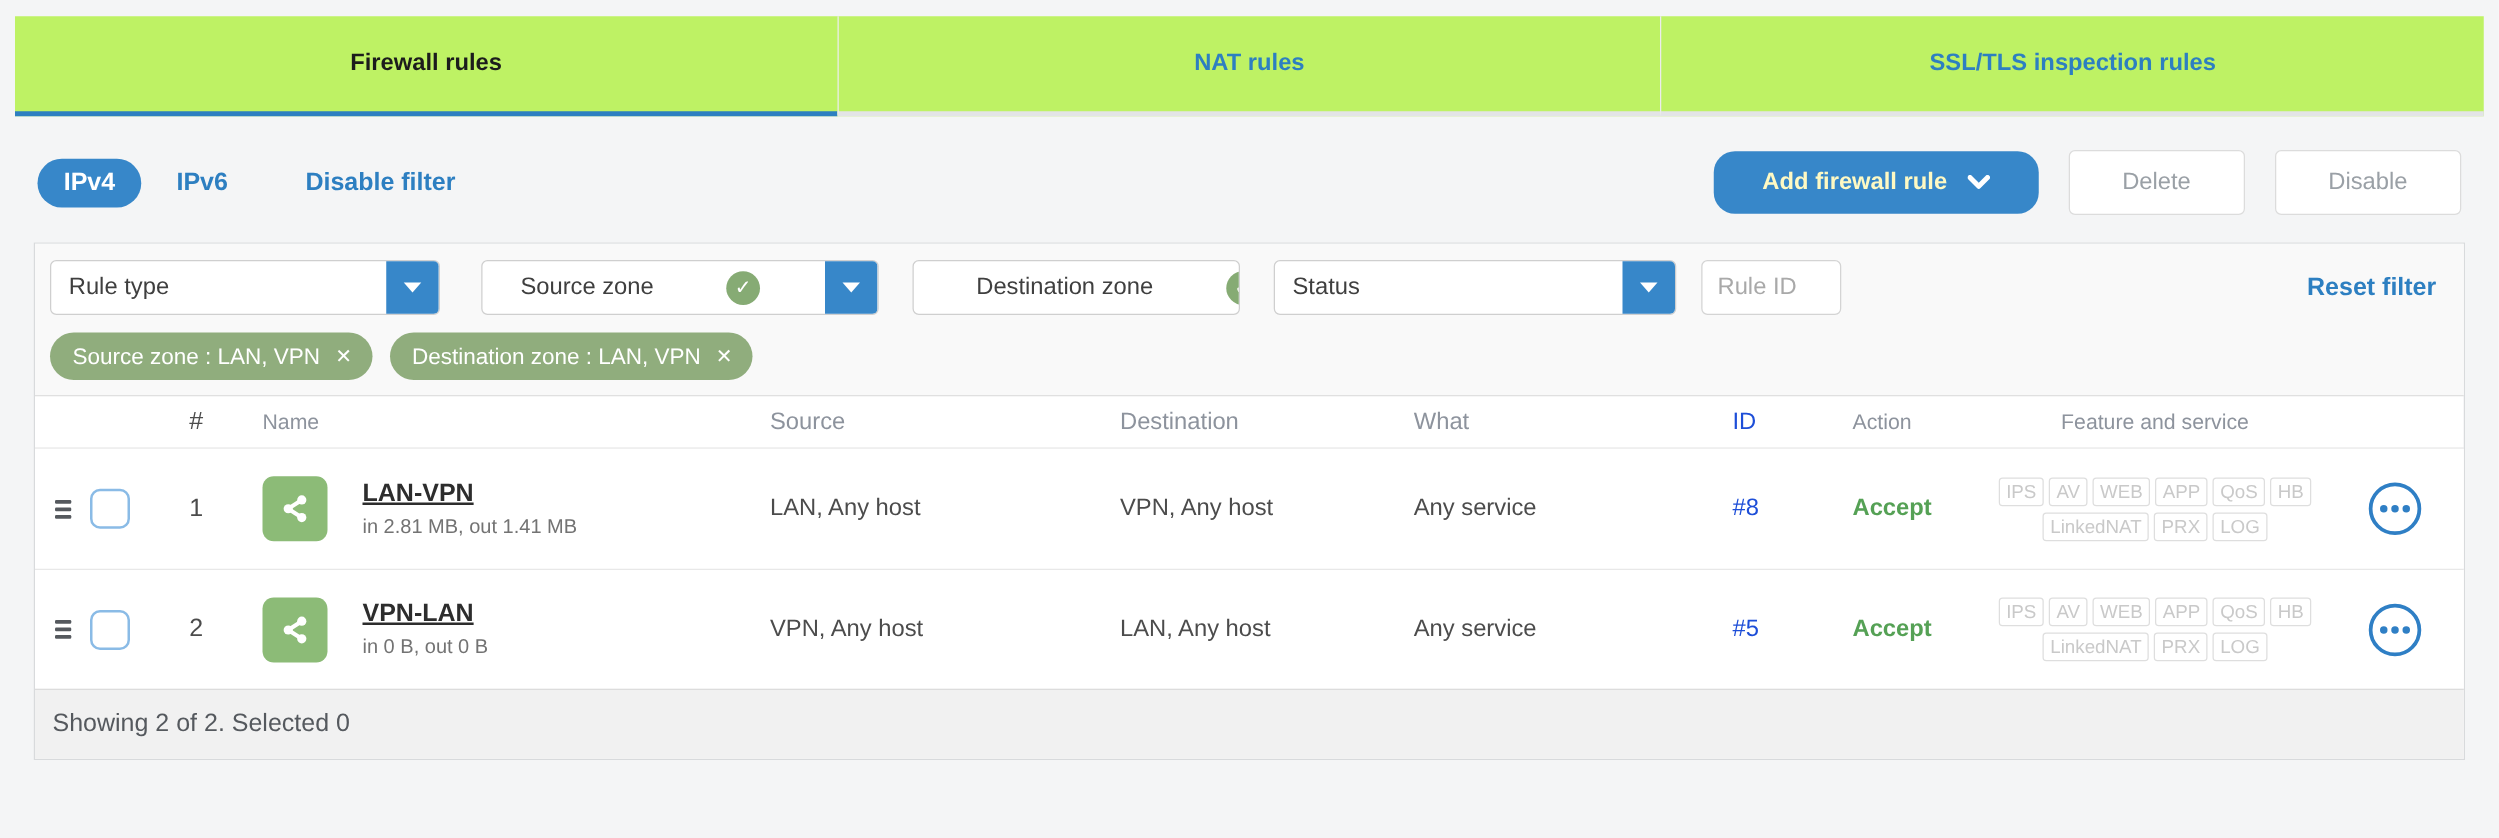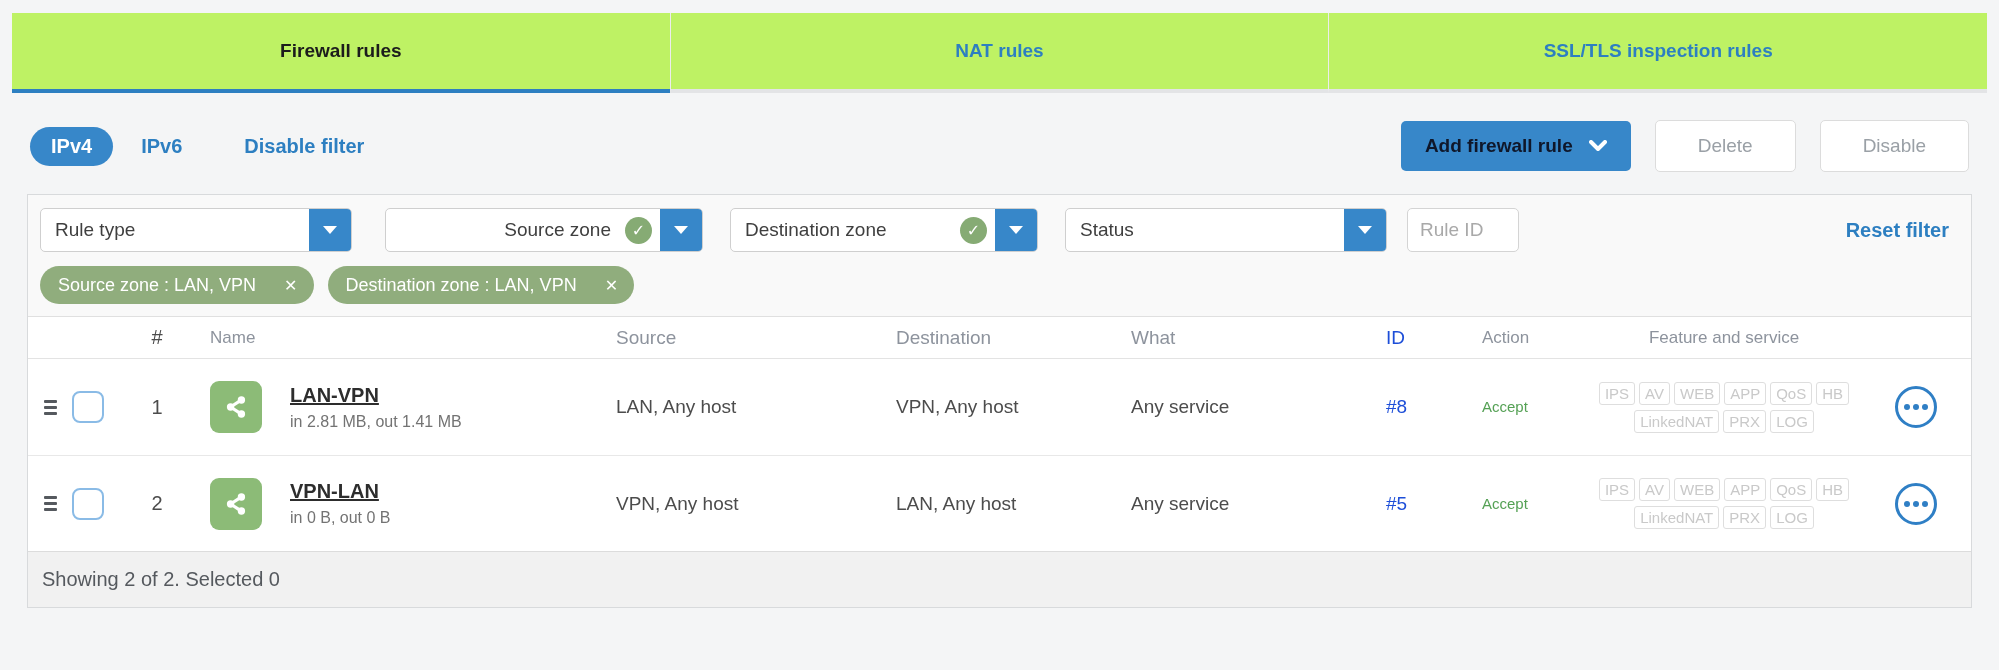--- a/index.html
+++ b/index.html
@@ -48,23 +48,23 @@
   .ip-inactive{
     color:var(--link-blue);font-size:20px;font-weight:700;
     margin-left:28px;cursor:pointer;
   }
   .text-link{
     color:var(--link-blue);font-size:20px;font-weight:700;cursor:pointer;
   }
   .disable-filter{margin-left:62px;}
   .toolbar-right{margin-left:auto;display:flex;align-items:center;gap:24px;}
   .btn-primary{
-    background:var(--accent-blue);color:#0f172a;border:none;
+    background:var(--accent-blue);color:#fef9c3;border:none;
     font-family:inherit;font-size:19px;font-weight:600;
-    padding:14px 24px;border-radius:5px;
+    padding:14px 39px;border-radius:17px;
     display:flex;align-items:center;gap:16px;cursor:pointer;
   }
   .btn-ghost{
     background:#fff;border:1px solid #dcdcdc;border-radius:5px;
     font-family:inherit;font-size:19px;color:#9aa0a6;
     padding:14px 42px;cursor:pointer;
   }
   .chev-svg{display:block;}
   
   .card{
@@ -75,21 +75,21 @@
   .filter-section{
     background:#f9f9f9;
     padding:13px 12px 12px 12px;
     border-bottom:1px solid #e0e0e0;
   }
   .filter-row{display:flex;align-items:center;}
   .dd{
     height:44px;background:#fff;
     border:1px solid #cfcfcf;border-radius:5px;
     display:flex;align-items:center;
-    overflow:hidden;cursor:pointer;
+    overflow:hidden;cursor:pointer;gap:44px;
   }
   .dd-label{
     flex:1;padding:0 14px;font-size:19px;color:#3f3f3f;white-space:nowrap;
   }
   .dd-check{
     width:27px;height:27px;border-radius:50%;
     background:#86ab74;color:#fff;
     font-size:16px;font-weight:700;
     display:flex;align-items:center;justify-content:center;
     margin-right:8px;flex:0 0 auto;
@@ -98,41 +98,41 @@
     width:42px;height:44px;background:var(--accent-blue);
     display:flex;align-items:center;justify-content:center;flex:0 0 auto;
   }
   .tri-down{
     width:0;height:0;
     border-left:7px solid transparent;border-right:7px solid transparent;
     border-top:8px solid #fff;
   }
   .w1{width:312px;margin-right:33px;}
   .w2{width:318px;margin-right:27px;text-align:right;}
-  .w3{width:308px;margin-right:27px;}
+  .w3{width:262px;margin-right:27px;padding-left:36px;}
   .w4{width:322px;margin-right:20px;}
   .rule-id{
     width:112px;height:44px;
     border:1px solid #d4d4d4;border-radius:5px;
     font-family:inherit;font-size:19px;color:#3f3f3f;
     padding:0 12px;background:#fff;margin-right:18px;
   }
   .rule-id::placeholder{color:#a9a9a9;}
   .btn-add-filter{
     background:var(--accent-blue);color:#fff;border:none;
     font-family:inherit;font-size:19px;font-weight:600;
     height:44px;padding:0 24px;border-radius:5px;
     display:flex;align-items:center;gap:14px;cursor:pointer;
   }
   .reset-filter{margin-left:auto;margin-right:10px;font-size:20px;}
   .chips-row{display:flex;gap:14px;margin-top:14px;}
   .chip{
     background:var(--chip-green);color:#fff;
     font-size:18px;border-radius:19px;
-    height:38px;display:flex;align-items:center;gap:28px;
+    height:38px;display:flex;align-items:center;gap:12px;
     padding:0 16px 0 18px;
   }
   .chip-close{font-size:16px;font-weight:700;cursor:pointer;}
   
   .thead{
     display:flex;align-items:center;height:42px;
     border-bottom:1px solid #e3e3e3;
     color:#8d939d;font-size:17px;font-weight:500;
   }
   .trow{
@@ -160,21 +160,21 @@
     width:52px;height:52px;border-radius:9px;
     background:var(--icon-green);
     display:flex;align-items:center;justify-content:center;flex:0 0 auto;
   }
   .name-wrap{display:flex;flex-direction:column;gap:6px;justify-content:flex-end;}
   .rule-name{
     font-size:20px;font-weight:700;color:#2d2d2d;
     text-decoration:underline;cursor:pointer;
   }
   .rule-traffic{font-size:16px;color:#737373;}
-  .action-accept{color:var(--accept-green);font-size:15px;font-weight:400;}
+  .action-accept{color:var(--accept-green);font-size:19px;font-weight:700;}
   .badge{
     border:1px solid #dedede;border-radius:3px;
     color:#c9c9c9;font-size:15px;
     padding:1px 5px;line-height:19px;background:#fff;
   }
   .menu-btn{
     width:42px;height:42px;border-radius:50%;
     border:3px solid #2f7fc5;background:#fff;
     display:flex;align-items:center;justify-content:center;gap:3px;
     cursor:pointer;

